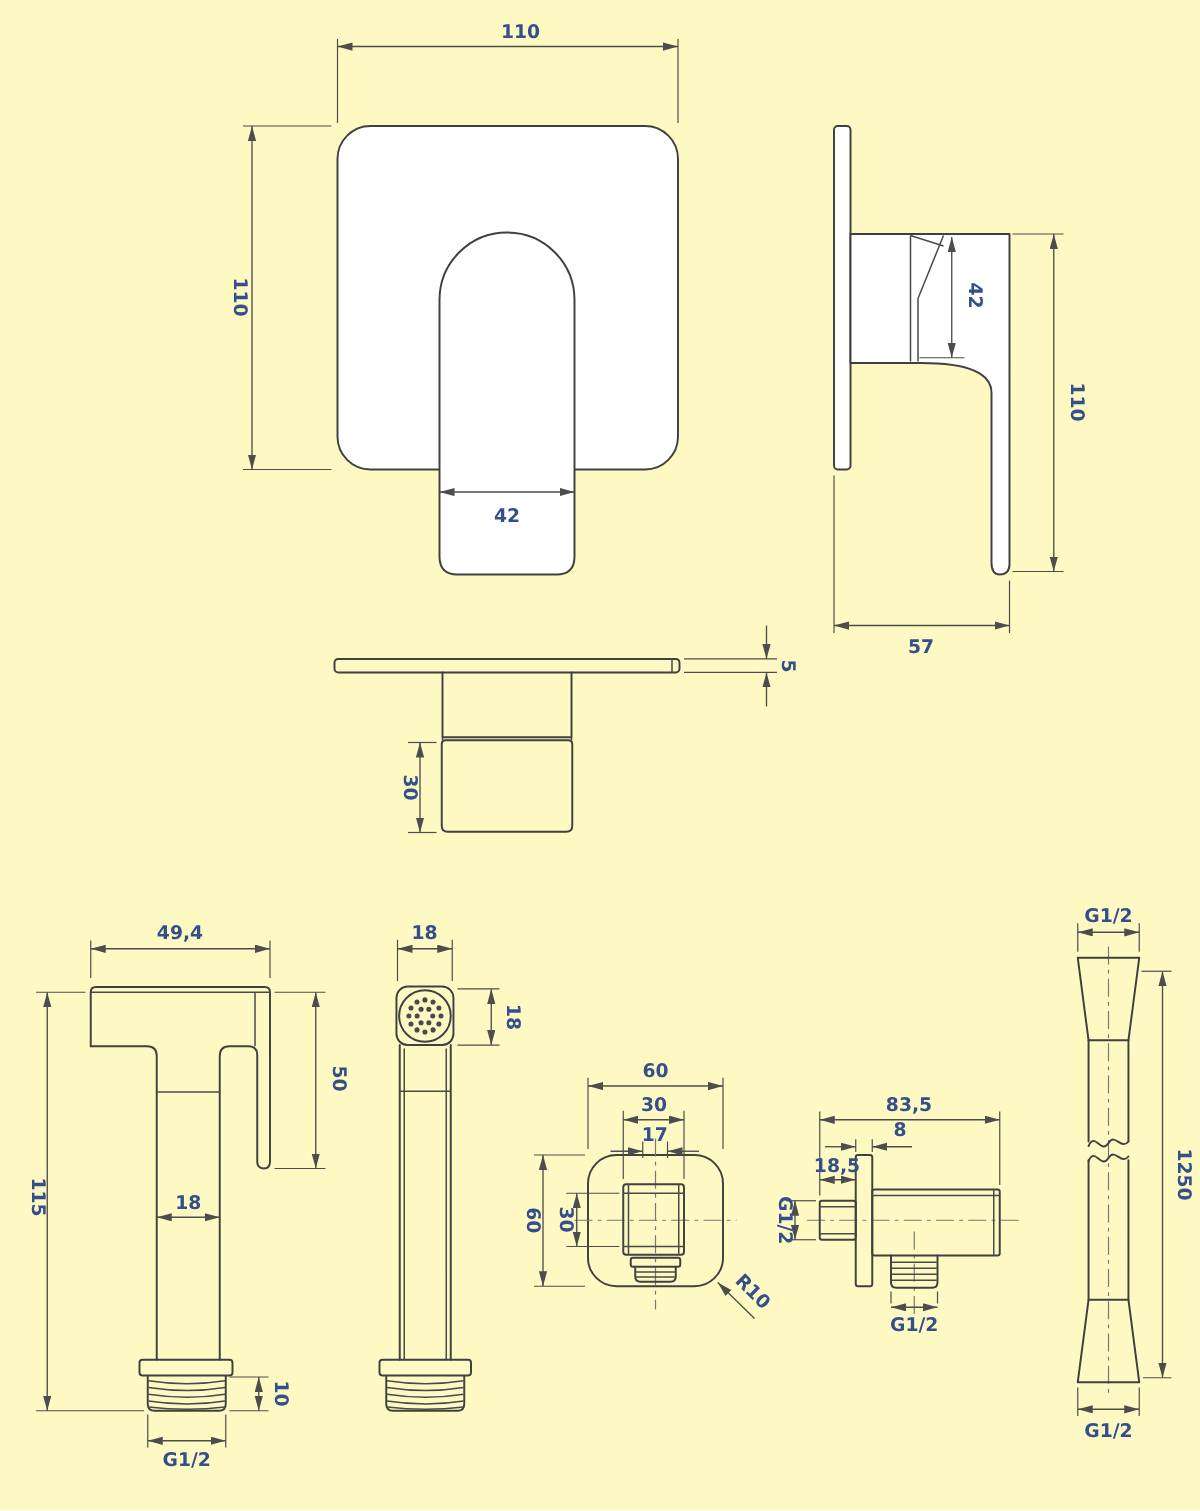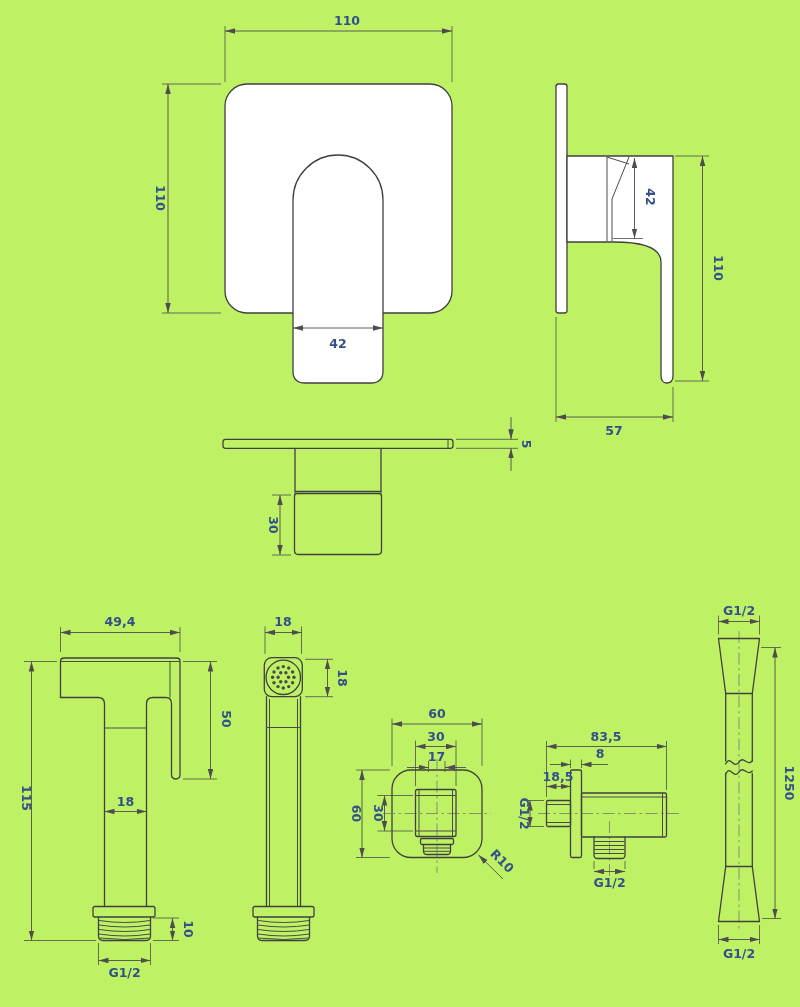--- a/index.html
+++ b/index.html
@@ -1,16 +1,16 @@
 <!DOCTYPE html>
 <html><head>
 <meta charset="utf-8">
 <style>
   html,body{margin:0;padding:0;background:#ffffff;}
-  .stage{position:relative;width:800px;height:1007px;background:#bef264;overflow:hidden;}
+  .stage{position:relative;width:800px;height:1007px;background:#fef9c3;overflow:hidden;}
   .part{fill:none;stroke:#404040;stroke-width:1.3;stroke-linejoin:round;stroke-linecap:round;}
   .partf{fill:#ffffff;stroke:#404040;stroke-width:1.3;stroke-linejoin:round;}
   .thin{fill:none;stroke:#4a4a4a;stroke-width:1;}
   .dim{fill:none;stroke:#4d4d4d;stroke-width:0.9;}
   .ext{fill:none;stroke:#4d4d4d;stroke-width:0.8;}
   .cl{fill:none;stroke:#777;stroke-width:0.8;stroke-dasharray:12 3.5 2.5 3.5;}
   .hole{fill:#4a4a4a;stroke:none;}
   .dt{font-family:"DejaVu Sans","Liberation Sans",sans-serif;font-size:12.5px;font-weight:700;fill:#34508a;text-anchor:middle;}
 </style>
 </head>

